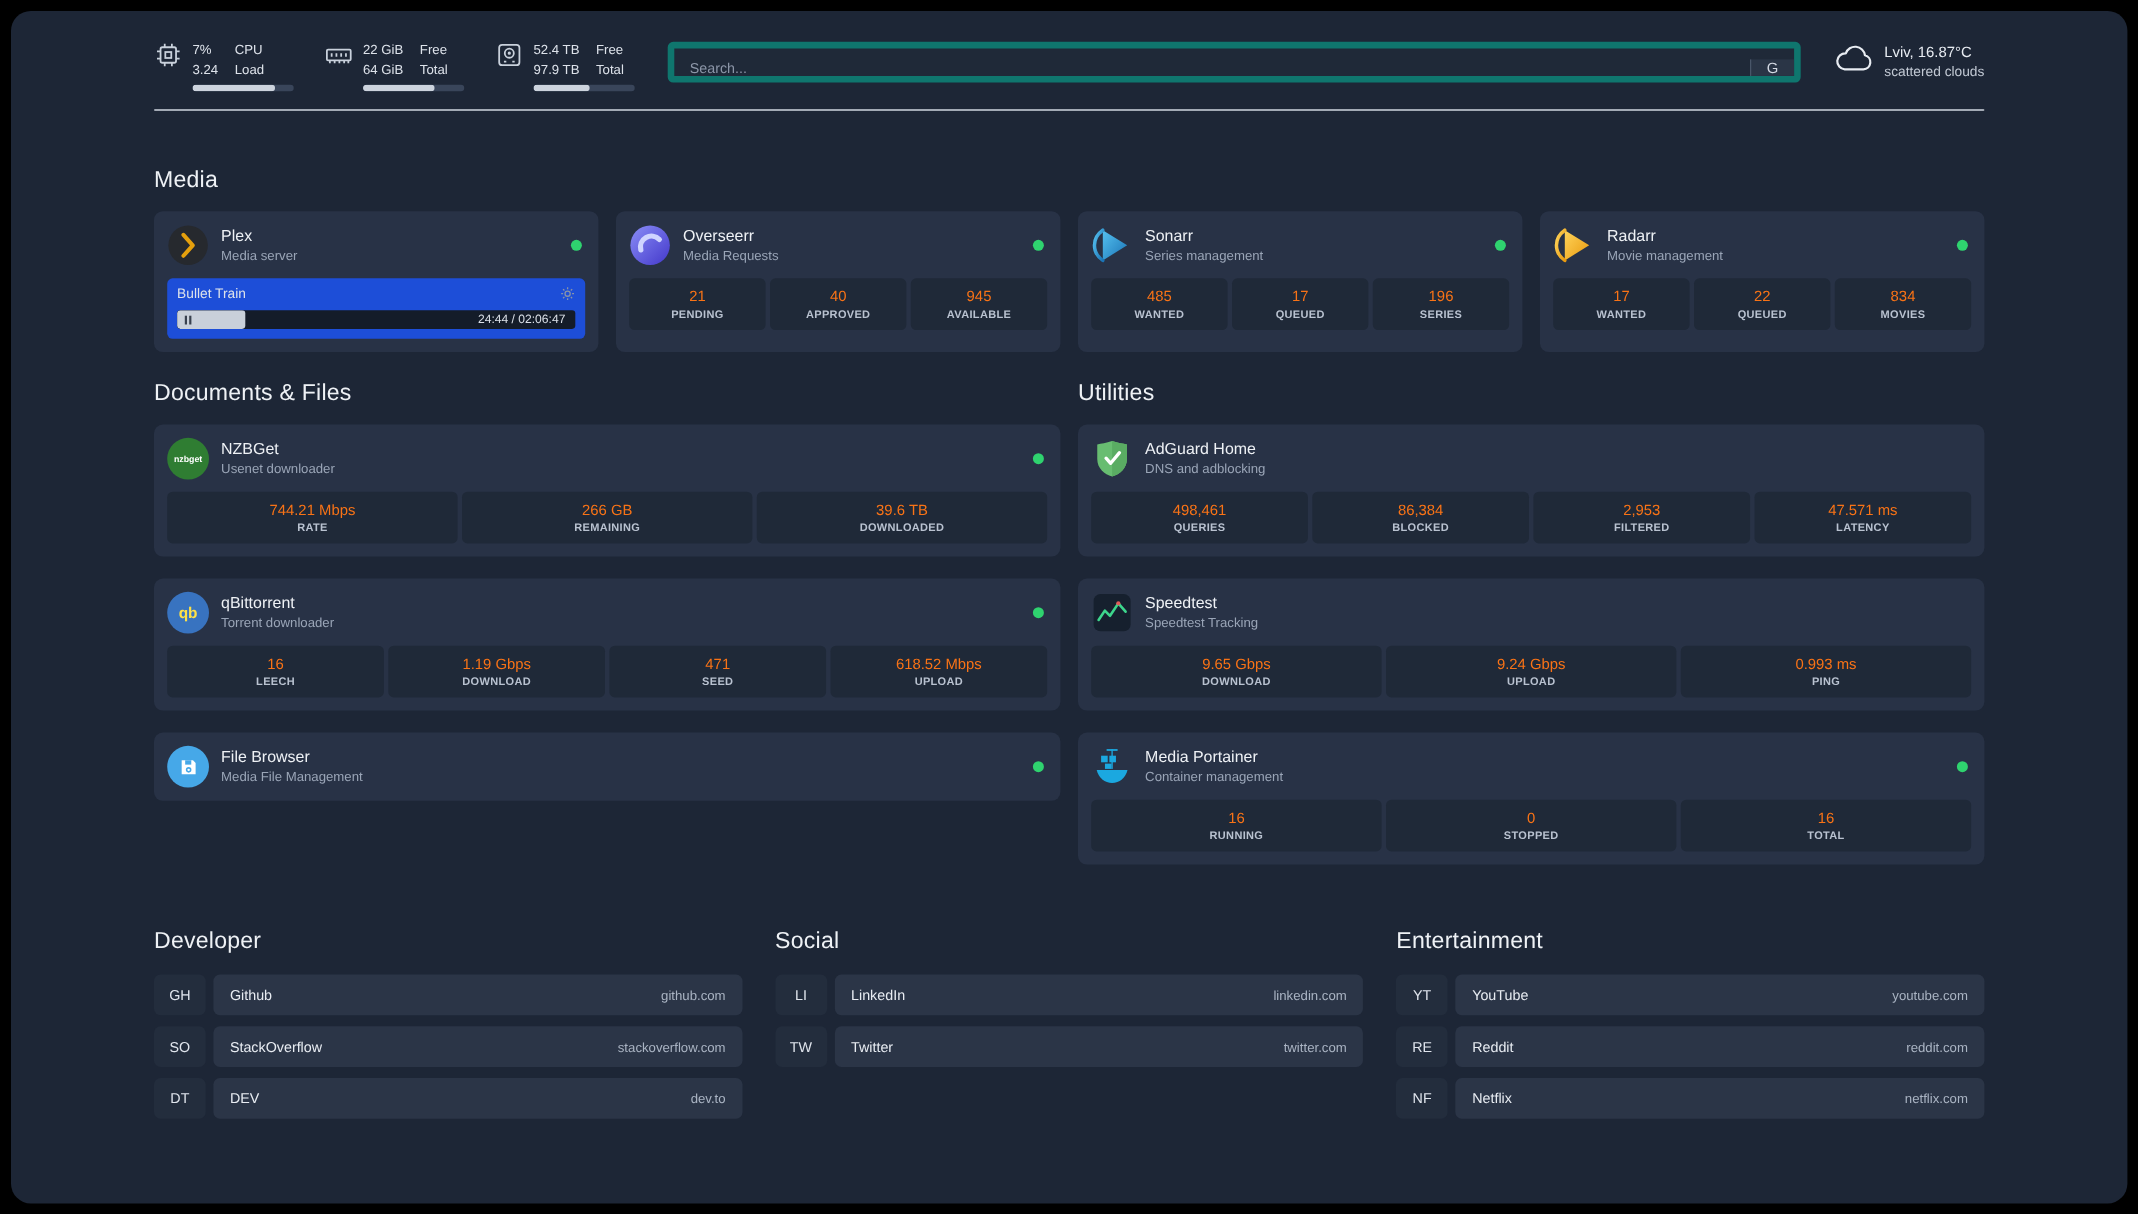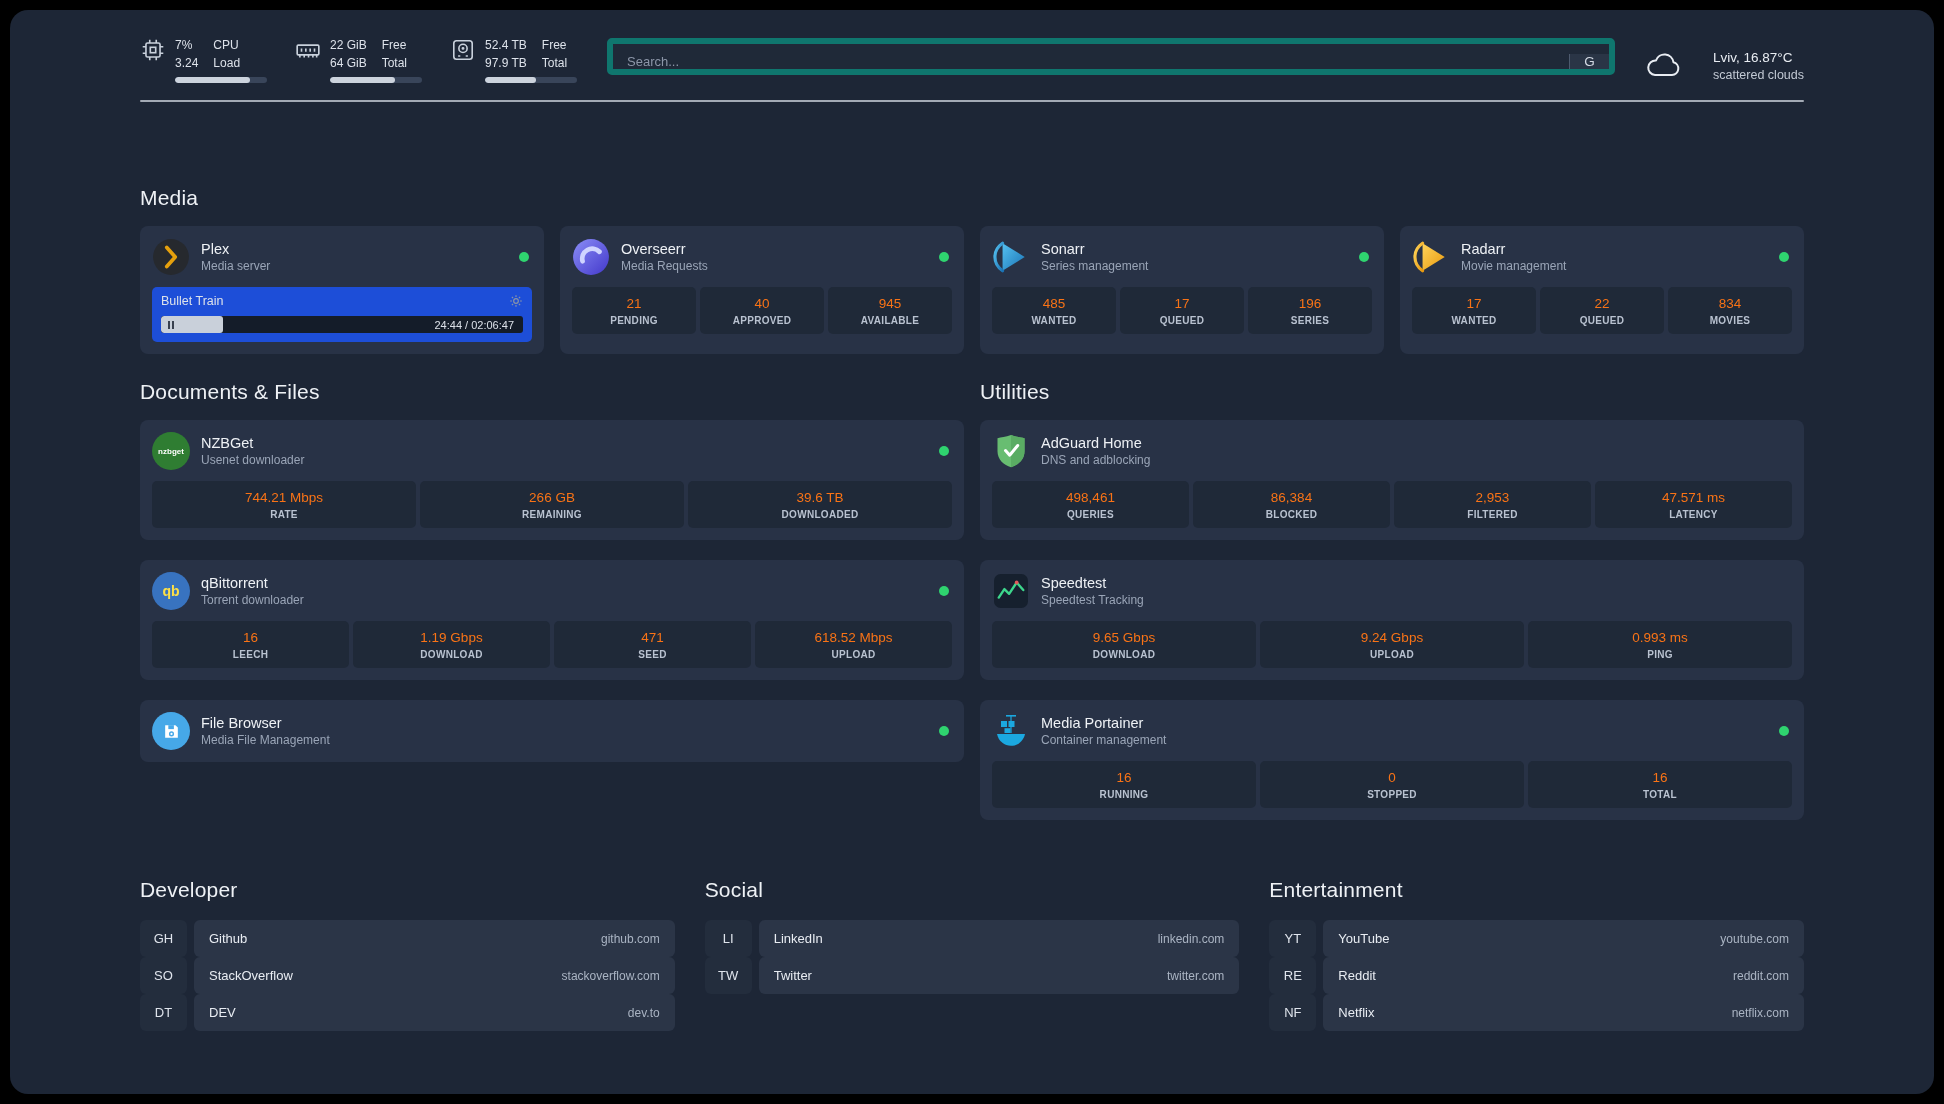--- a/index.html
+++ b/index.html
@@ -16,29 +16,29 @@
   .res-cols { display: flex; gap: 15px; }
   .res-col { display: flex; flex-direction: column; font-size: 12px; line-height: 1.5; color: #dde2ea; }
   .res-bar { height: 6px; background: #39455a; border-radius: 3px; margin: 5px 0 0 35px; width: 92px; overflow: hidden; }
   .res-fill { height: 100%; background: #ccd3dd; border-radius: 3px; }
 
   .searchbar { flex: 1; display: flex; align-items: flex-end; height: 37px; background: #1f2938; border: 6px solid #0f766e; border-radius: 5px; overflow: hidden; margin-top: 2px; }
   .searchbar input { flex: 1; background: transparent; border: none; outline: none; color: #dfe4ec; font-size: 13px; padding: 0 14px; font-family: inherit; }
   .searchbar input::placeholder { color: #8c96a8; }
   .search-btn { width: 40px; display: flex; align-items: center; justify-content: center; background: #2a3546; border-left: 1px solid #4d5a6e; color: #d4dae4; font-size: 13.5px; cursor: pointer; }
 
-  .weather { display: flex; gap: 30px; color: #e8ecf2; margin-top: 14px; }
+  .weather { display: flex; align-items: center; gap: 8px; color: #e8ecf2; margin-top: 2px; }
   .weather-loc { font-size: 13.5px; }
   .weather-cond { font-size: 12.5px; color: #c2c9d4; margin-top: 3px; }
 
   .divider { height: 2px; background: #c9cfd9; opacity: .78; margin-top: 16px; border-radius: 1px; }
 
   
   .section-title { font-size: 21px; font-weight: 500; color: #eef1f5; letter-spacing: .2px; }
-  .media-section { margin-top: 84px; }
+  .media-section { margin-top: 51px; }
   .media-grid { display: grid; grid-template-columns: repeat(4, 1fr); gap: 16px; margin-top: 16px; }
 
   .card { background: #28324355; background: #28324a; background-color: #283246; border-radius: 8px; padding: 12px; }
   .card-head { display: flex; align-items: center; gap: 11px; }
   .app-icon { width: 38px; height: 38px; flex: none; display: flex; align-items: center; justify-content: center; }
   .icon-circle { width: 38px; height: 38px; border-radius: 50%; display: flex; align-items: center; justify-content: center; }
   .app-name { font-size: 14.5px; color: #eef1f5; font-weight: 500; }
   .app-desc { font-size: 12px; color: #9aa5b7; margin-top: 2px; }
   .status-dot { width: 10px; height: 10px; border-radius: 50%; background: #2fd36f; margin-left: auto; margin-right: 3px; flex: none; }
 
@@ -57,21 +57,21 @@
   .pbar { width: 2px; height: 8px; background: #39414f; }
   .ptime { position: absolute; right: 9px; top: 50%; transform: translateY(-50%); font-size: 11px; color: #dbe0e8; }
 
   .two-col { display: grid; grid-template-columns: 1fr 1fr; gap: 16px; margin-top: 26px; align-items: start; }
   .col-title { margin-bottom: 16px; }
   .col-stack { display: flex; flex-direction: column; gap: 20px; }
 
   
   .bookmarks { display: grid; grid-template-columns: repeat(3, 1fr); gap: 30px; margin-top: 58px; align-items: start; padding-bottom: 40px; }
   .bm-title { margin-bottom: 18px; }
-  .bm-list { display: flex; flex-direction: column; }
+  .bm-list { display: flex; flex-direction: column; gap: 10px; }
   .bm-row { display: flex; gap: 7px; height: 37px; cursor: pointer; }
   .bm-abbr { width: 47px; background: #232d3d; border-radius: 6px; display: flex; align-items: center; justify-content: center; font-size: 13px; color: #dfe4ec; flex: none; }
   .bm-pill { flex: 1; background: #2b3547; border-radius: 6px; display: flex; align-items: center; justify-content: space-between; padding: 0 15px; }
   .bm-name { font-size: 13px; color: #e8ecf2; }
   .bm-url { font-size: 12px; color: #aab4c3; }
 
   .clickable { cursor: pointer; }
   .nzb-txt { color: #fff; font-size: 8px; font-weight: 700; }
   .qb-txt { color: #fde047; font-size: 14px; font-weight: 700; }
 </style>

